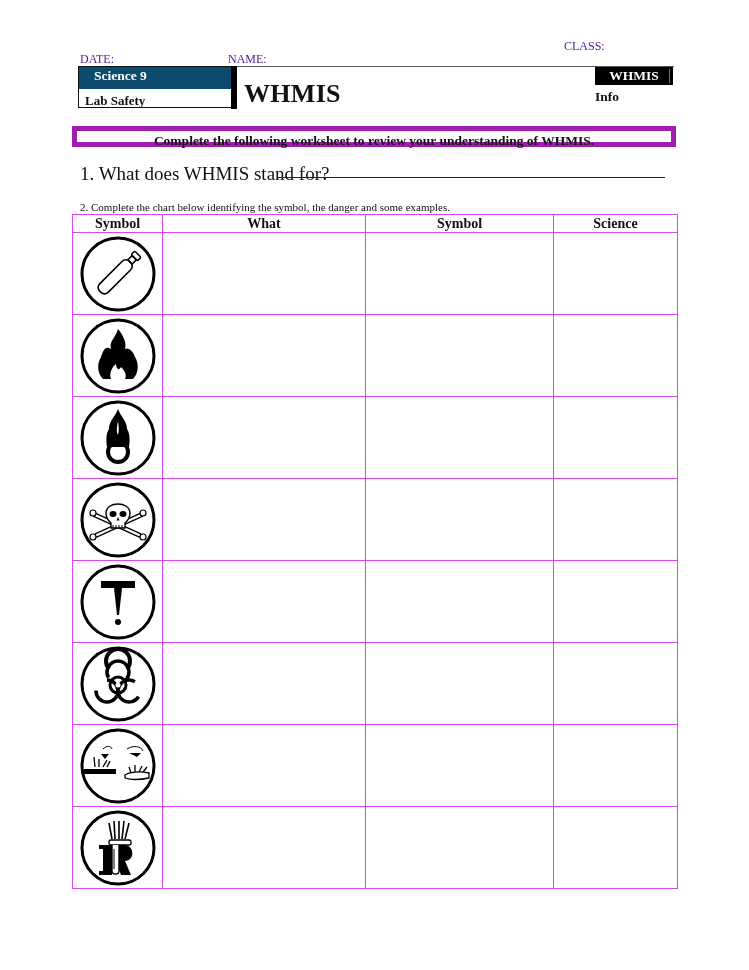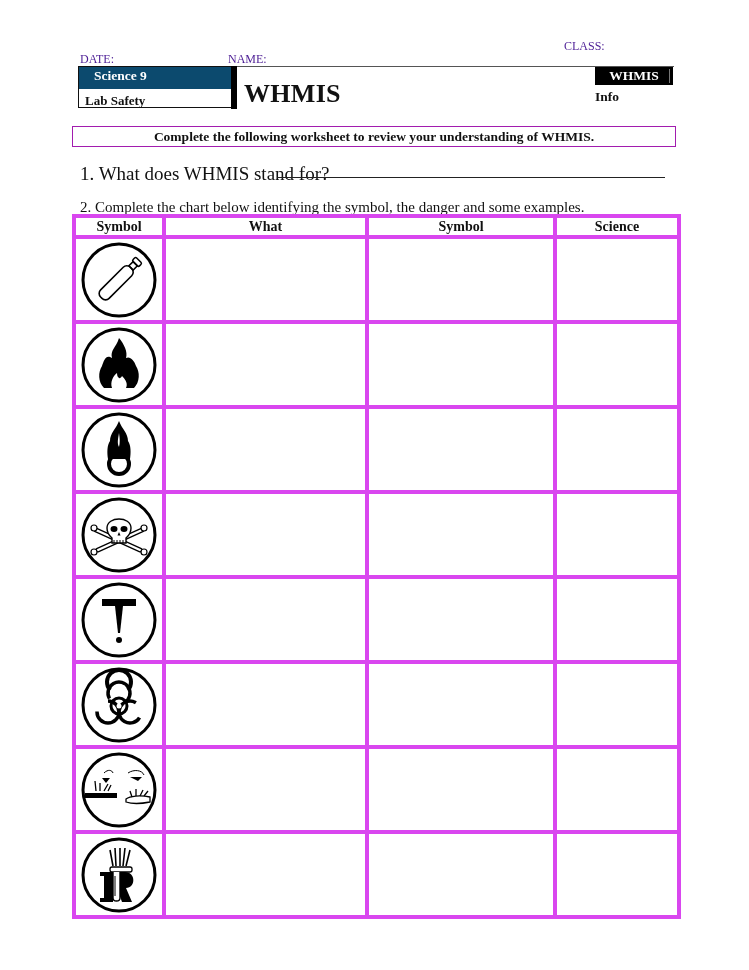--- a/index.html
+++ b/index.html
@@ -9,26 +9,26 @@
   .lbl { font-size: 12px; color: #4c1d95; }
   .topline { left: 78px; top: 66px; width: 596px; height: 1px; background: #555; }
   .leftbox { left: 78px; top: 66px; width: 154px; height: 42px; border: 1px solid #111; border-right: none; box-sizing: border-box; }
   .leftbox .band { height: 22px; background: #0c4a6e; color: #fff; font-weight: bold; font-size: 13.5px; line-height: 18px; padding-left: 15px; }
   .leftbox .row2 { height: 23px; font-weight: bold; font-size: 13px; line-height: 24px; padding-left: 6px; }
   .vbar { left: 231px; top: 66px; width: 6px; height: 43px; background: #000; }
   .title { left: 244px; top: 79px; font-size: 26px; font-weight: bold; line-height: 30px; letter-spacing: 0.3px; }
   .rband { left: 595px; top: 67px; width: 78px; height: 18px; background: #000; color: #fff; font-weight: bold; font-size: 13.5px; line-height: 18px; text-align: center; }
   .rband .tick { position: absolute; right: 3px; top: 2px; width: 1px; height: 14px; background: #777; }
   .info { left: 595px; top: 87px; width: 78px; font-size: 13.5px; font-weight: bold; text-align: left; line-height: 20px; }
-  .instr { left: 72px; top: 126px; width: 604px; height: 21px; border: 1px solid #a21caf; box-sizing: border-box; text-align: center; font-weight: bold; font-size: 13.5px; line-height: 19px; }
+  .instr { left: 72px; top: 126px; width: 604px; height: 21px; border: 5px solid #a21caf; box-sizing: border-box; text-align: center; font-weight: bold; font-size: 13.5px; line-height: 19px; }
   .q1 { left: 80px; top: 165px; font-size: 19px; line-height: 18px; }
   .q1-line { left: 277px; top: 177px; width: 388px; height: 1px; background: #222; }
-  .q2 { left: 80px; top: 198px; font-size: 15px; line-height: 18px; }
+  .q2 { left: 80px; top: 198px; font-size: 11px; line-height: 18px; }
   table.chart { position: absolute; left: 72px; top: 214px; width: 605px; border-collapse: collapse; table-layout: fixed; }
-  table.chart th, table.chart td { border: 4px solid #d946ef; padding: 0; }
+  table.chart th, table.chart td { border: 1px solid #d946ef; padding: 0; }
   table.chart th { height: 17px; font-size: 14px; font-weight: bold; text-align: center; line-height: 16px; }
   table.chart td { height: 81px; }
   td.sym { text-align: center; vertical-align: middle; }
   td.sym svg { display: block; margin: 0 auto; }
 </style>
 </head>
 <body>
 
 <div class="abs lbl" style="left:80px;top:52px;">DATE:</div>
 <div class="abs lbl" style="left:228px;top:52px;">NAME:</div>

